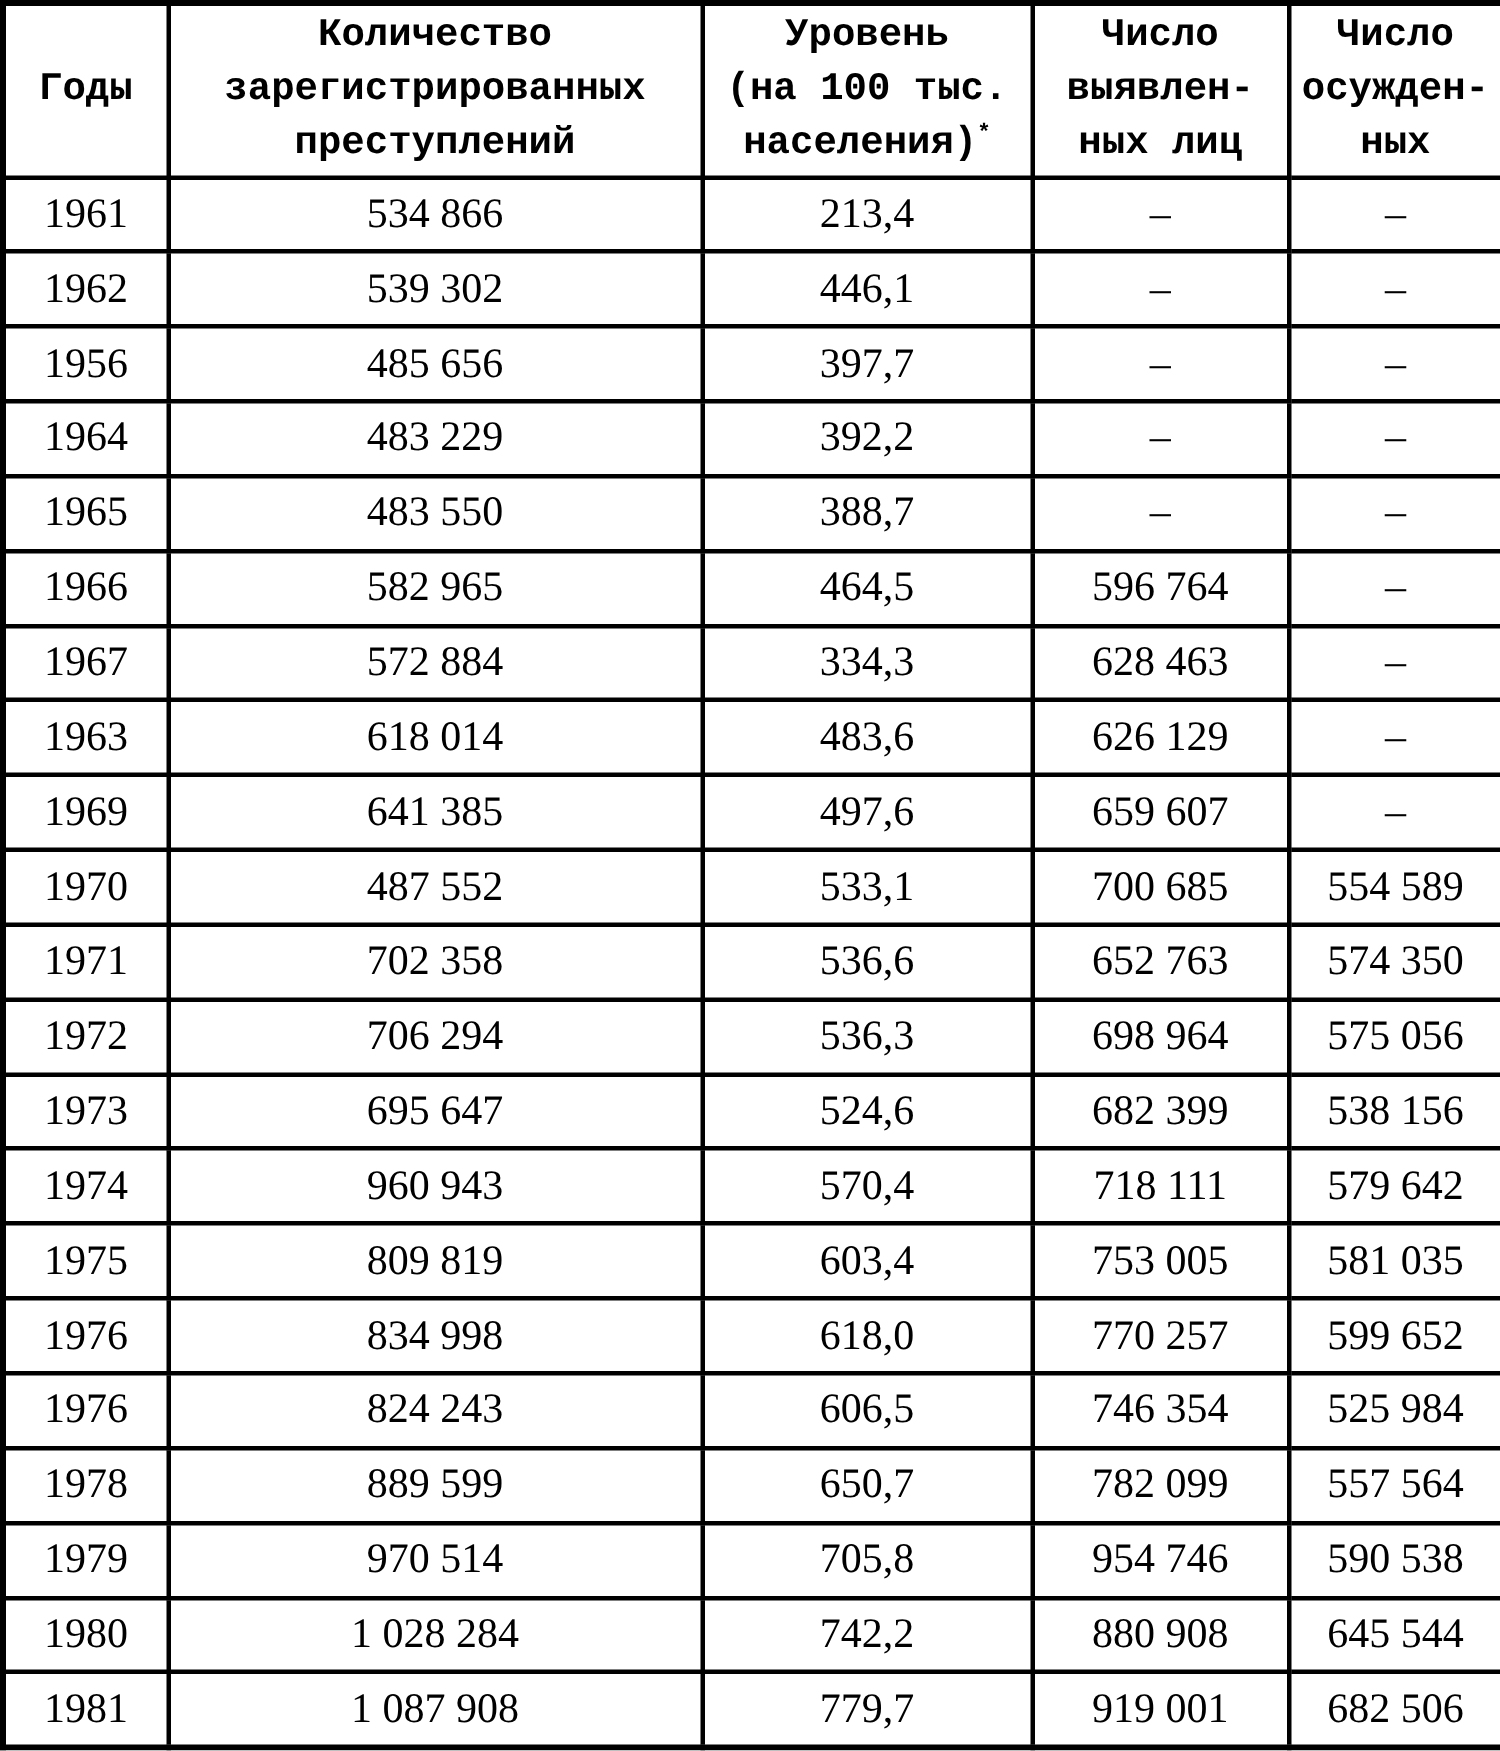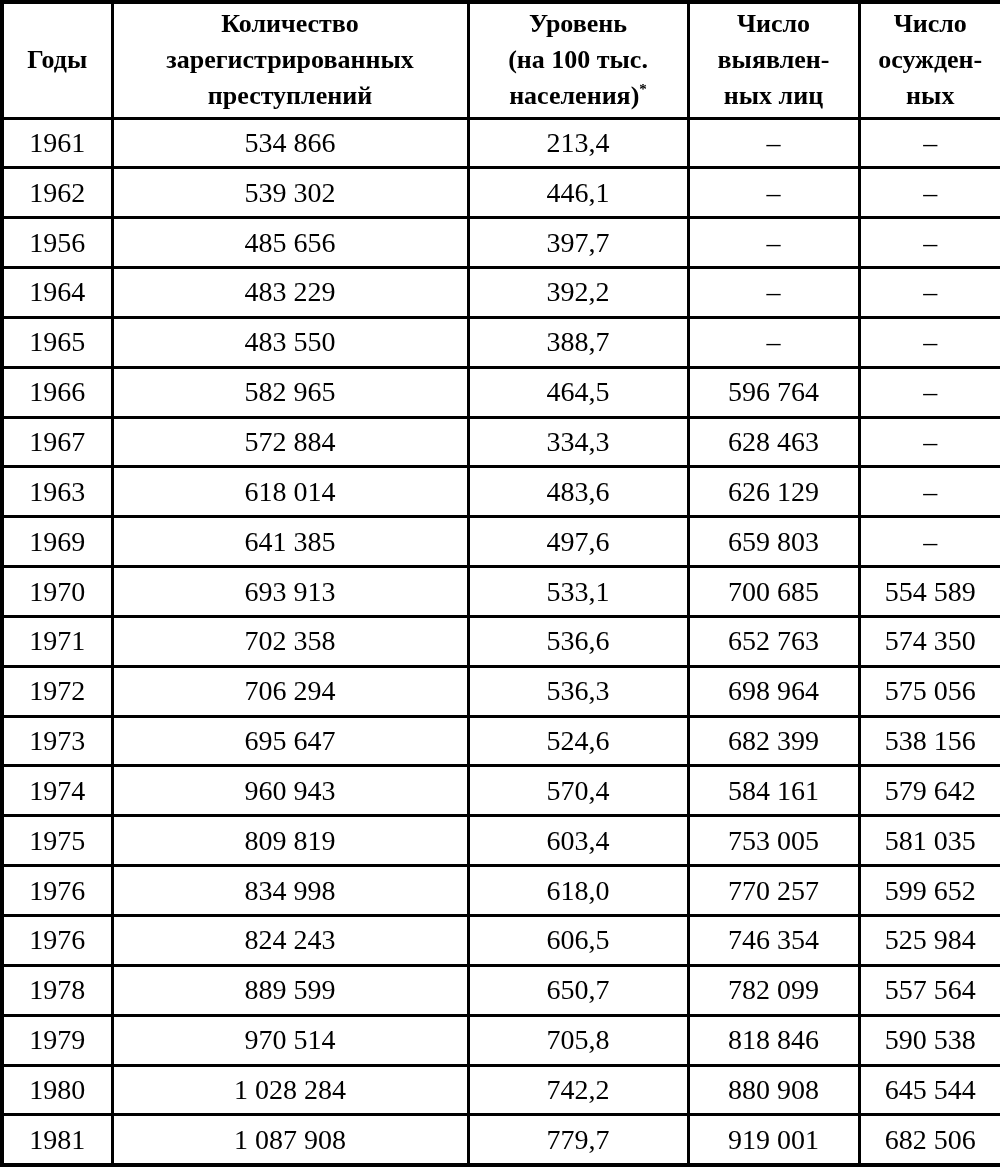--- a/index.html
+++ b/index.html
@@ -29,20 +29,21 @@
     padding: 0 4px;
     overflow: hidden;
   }
   .stat-table thead tr {
     height: 116px;
   }
   .stat-table th {
     font-weight: bold;
     font-size: 26px;
     line-height: 1.38;
+    font-family: Liberation Mono, monospace;
   }
   .th-label {
     white-space: pre-line;
   }
   .stat-table th sup {
     font-size: 15px;
     line-height: 0;
     vertical-align: super;
   }
   .stat-table td {
@@ -135,26 +136,26 @@
         <td>1963</td>
         <td>618 014</td>
         <td>483,6</td>
         <td>626 129</td>
         <td>–</td>
       </tr>
       <tr>
         <td>1969</td>
         <td>641 385</td>
         <td>497,6</td>
-        <td>659 803</td>
+        <td>659 607</td>
         <td>–</td>
       </tr>
       <tr>
         <td>1970</td>
-        <td>693 913</td>
+        <td>487 552</td>
         <td>533,1</td>
         <td>700 685</td>
         <td>554 589</td>
       </tr>
       <tr>
         <td>1971</td>
         <td>702 358</td>
         <td>536,6</td>
         <td>652 763</td>
         <td>574 350</td>
@@ -170,21 +171,21 @@
         <td>1973</td>
         <td>695 647</td>
         <td>524,6</td>
         <td>682 399</td>
         <td>538 156</td>
       </tr>
       <tr>
         <td>1974</td>
         <td>960 943</td>
         <td>570,4</td>
-        <td>584 161</td>
+        <td>718 111</td>
         <td>579 642</td>
       </tr>
       <tr>
         <td>1975</td>
         <td>809 819</td>
         <td>603,4</td>
         <td>753 005</td>
         <td>581 035</td>
       </tr>
       <tr>
@@ -205,21 +206,21 @@
         <td>1978</td>
         <td>889 599</td>
         <td>650,7</td>
         <td>782 099</td>
         <td>557 564</td>
       </tr>
       <tr>
         <td>1979</td>
         <td>970 514</td>
         <td>705,8</td>
-        <td>818 846</td>
+        <td>954 746</td>
         <td>590 538</td>
       </tr>
       <tr>
         <td>1980</td>
         <td>1 028 284</td>
         <td>742,2</td>
         <td>880 908</td>
         <td>645 544</td>
       </tr>
       <tr>

